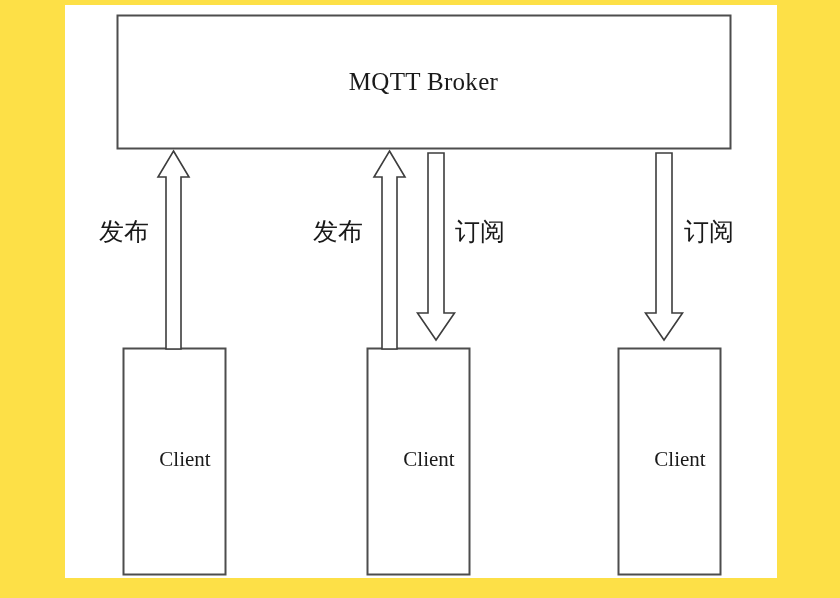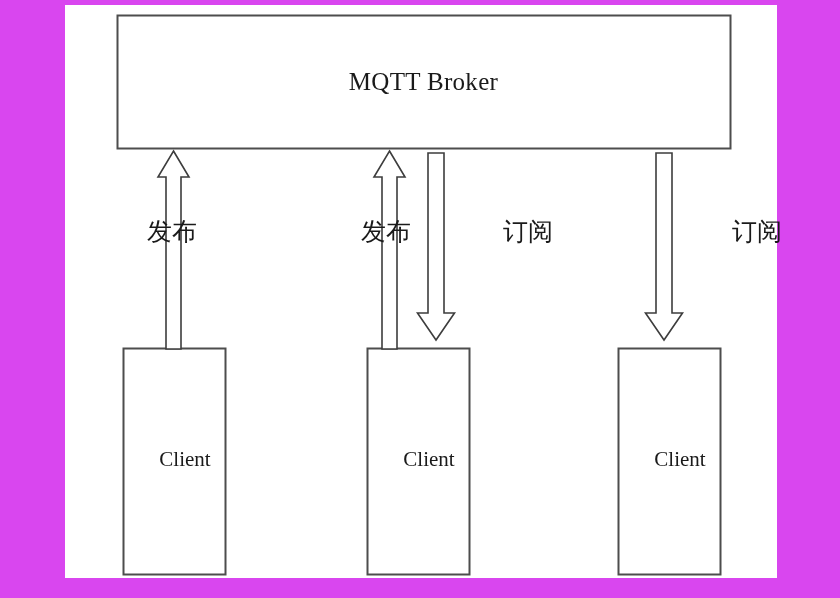--- a/index.html
+++ b/index.html
@@ -11,21 +11,21 @@
   body {
     width: 840px;
     height: 598px;
     overflow: hidden;
     font-family: "Liberation Serif", "DejaVu Serif", serif;
   }
   #canvas {
     position: relative;
     width: 840px;
     height: 598px;
-    background: #d946ef;
+    background: #fde047;
   }
   
   #page-sheet {
     position: absolute;
     left: 65px;
     top: 5px;
     width: 712px;
     height: 573px;
     background: #ffffff;
   }
@@ -63,21 +63,20 @@
   #client-label-3 { left: 618px; }
 
   .edge-label {
     position: absolute;
     color: #1a1a1a;
     font-family: "Liberation Sans", "DejaVu Sans", sans-serif;
     font-size: 25px;
     white-space: nowrap;
     user-select: none;
     line-height: 1;
-    margin-left: 48px;
   }
   #edge-label-publish-1 { left: 99px; top: 219px; }
   #edge-label-publish-2 { left: 313px; top: 219px; }
   #edge-label-subscribe-1 { left: 455px; top: 219px; }
   #edge-label-subscribe-2 { left: 684px; top: 219px; }
 </style>
 </head>
 <body>
 
 <div id="canvas">

